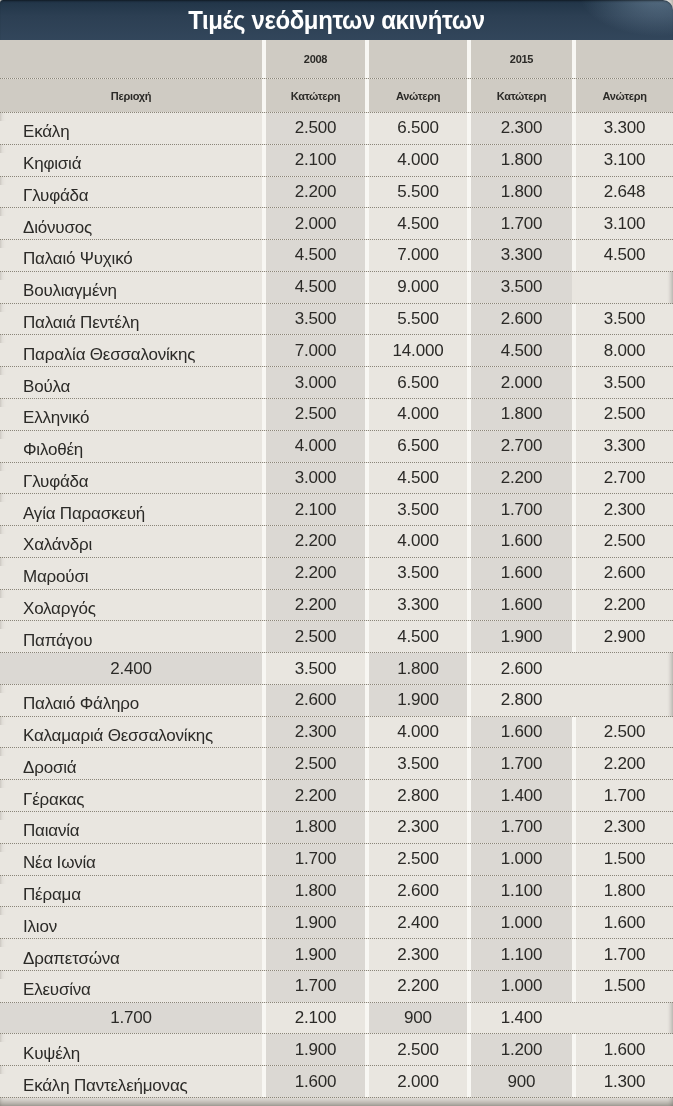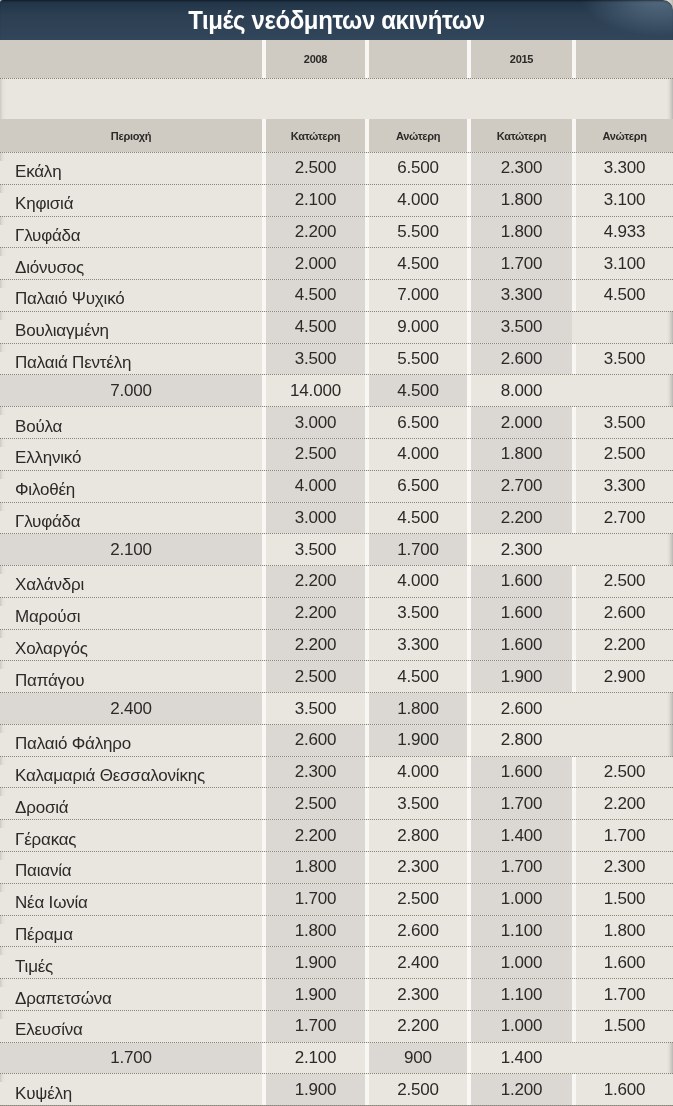--- a/index.html
+++ b/index.html
@@ -39,37 +39,37 @@
     grid-template-columns:262px 103px 102px 105px 101px;
   }
   .cell{
     display:flex;align-items:center;justify-content:center;
     overflow:hidden;
   }
   .cell + .cell{border-left:4px solid var(--gutter,#f8f7f3);}
   .dotted{border-bottom:1px dotted var(--dots,#8a8579);}
   
   .yearrow{height:39px;}
-  .headrow{height:34px;margin-top:40px;}
+  .headrow{height:34px;}
   .yearrow .cell,.headrow .cell{background:var(--bg-head,#cfcbc3);}
   .yearrow .cell,.headrow .cell{
     font-weight:700;font-size:11px;letter-spacing:-.3px;
   }
   
   .tbody{
     height:985px;
     display:grid;
     grid-auto-rows:1fr;
   }
   .drow .cell{background:var(--bg-beige,#e9e6e0);}
   .drow .cell.shade{background:var(--bg-gray,#dbd8d3);}
   .drow{font-size:17px;letter-spacing:-.2px;}
   .area{
     justify-content:flex-start;
-    padding-left:15px;
+    padding-left:23px;
     margin-top:8px;
   }
   .val,.yearlabel{font-variant-numeric:tabular-nums;}
 </style>
 </head>
 <body>
 
 <div class="poster" style="--navy: #2c3f53; --bg-beige: #e9e6e0; --bg-gray: #dbd8d3; --bg-head: #cfcbc3; --gutter: #f8f7f3; --ink: #2b2a27; --dots: #8a8579;">
 
   <header class="titlebar">
@@ -107,21 +107,21 @@
       <div class="cell val">4.000</div>
       <div class="cell val shade">1.800</div>
       <div class="cell val">3.100</div>
     </div>
 
     <div class="drow grid dotted">
       <div class="cell area">Γλυφάδα</div>
       <div class="cell val shade">2.200</div>
       <div class="cell val">5.500</div>
       <div class="cell val shade">1.800</div>
-      <div class="cell val">4.933</div>
+      <div class="cell val">2.648</div>
     </div>
 
     <div class="drow grid dotted">
       <div class="cell area">Διόνυσος</div>
       <div class="cell val shade">2.000</div>
       <div class="cell val">4.500</div>
       <div class="cell val shade">1.700</div>
       <div class="cell val">3.100</div>
     </div>
 
@@ -142,20 +142,21 @@
 
     <div class="drow grid dotted">
       <div class="cell area">Παλαιά Πεντέλη</div>
       <div class="cell val shade">3.500</div>
       <div class="cell val">5.500</div>
       <div class="cell val shade">2.600</div>
       <div class="cell val">3.500</div>
     </div>
 
     <div class="drow grid dotted">
+      <div class="cell area">Παραλία Θεσσαλονίκης</div>
       <div class="cell val shade">7.000</div>
       <div class="cell val">14.000</div>
       <div class="cell val shade">4.500</div>
       <div class="cell val">8.000</div>
     </div>
 
     <div class="drow grid dotted">
       <div class="cell area">Βούλα</div>
       <div class="cell val shade">3.000</div>
       <div class="cell val">6.500</div>
@@ -181,20 +182,21 @@
 
     <div class="drow grid dotted">
       <div class="cell area">Γλυφάδα</div>
       <div class="cell val shade">3.000</div>
       <div class="cell val">4.500</div>
       <div class="cell val shade">2.200</div>
       <div class="cell val">2.700</div>
     </div>
 
     <div class="drow grid dotted">
+      <div class="cell area">Αγία Παρασκευή</div>
       <div class="cell val shade">2.100</div>
       <div class="cell val">3.500</div>
       <div class="cell val shade">1.700</div>
       <div class="cell val">2.300</div>
     </div>
 
     <div class="drow grid dotted">
       <div class="cell area">Χαλάνδρι</div>
       <div class="cell val shade">2.200</div>
       <div class="cell val">4.000</div>
@@ -282,21 +284,21 @@
 
     <div class="drow grid dotted">
       <div class="cell area">Πέραμα</div>
       <div class="cell val shade">1.800</div>
       <div class="cell val">2.600</div>
       <div class="cell val shade">1.100</div>
       <div class="cell val">1.800</div>
     </div>
 
     <div class="drow grid dotted">
-      <div class="cell area">Τιμές</div>
+      <div class="cell area">Ιλιον</div>
       <div class="cell val shade">1.900</div>
       <div class="cell val">2.400</div>
       <div class="cell val shade">1.000</div>
       <div class="cell val">1.600</div>
     </div>
 
     <div class="drow grid dotted">
       <div class="cell area">Δραπετσώνα</div>
       <div class="cell val shade">1.900</div>
       <div class="cell val">2.300</div>

